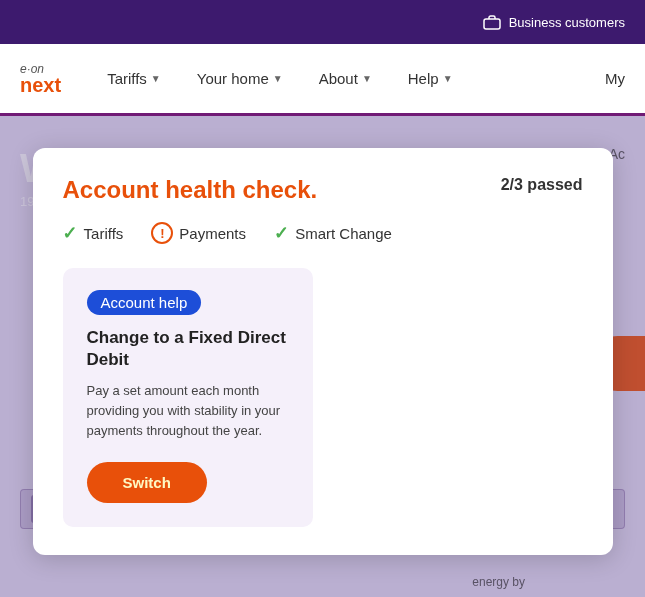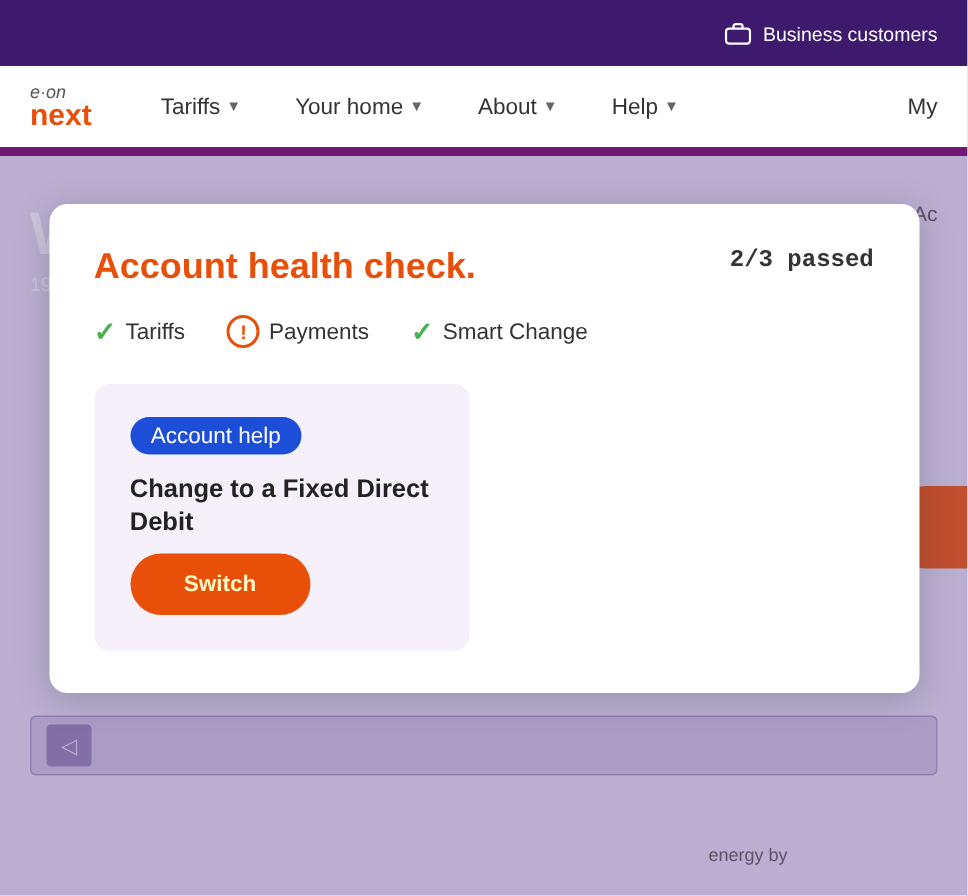--- a/index.html
+++ b/index.html
@@ -49,26 +49,26 @@
       font-weight: bold;
       position: relative;
       top: -6px;
       left: -8px;
       margin-right: -8px;
     }
 
     
     .nav-bar {
       background: white;
-      height: 60px;
+      height: 72px;
       display: flex;
       align-items: center;
       padding: 0 20px;
       gap: 24px;
-      border-bottom: 6px solid #701a75;
+      border-bottom: 3px solid #701a75;
     }
     .logo {
       display: flex;
       flex-direction: column;
       line-height: 1;
       margin-right: 16px;
     }
     .logo-eon {
       font-size: 12px;
       color: #555;
@@ -196,21 +196,20 @@
     }
     .modal-title {
       font-size: 24px;
       font-weight: bold;
       color: #e8500a;
     }
     .passed-badge {
       font-size: 16px;
       font-weight: bold;
       color: #333;
-      font-family: Liberation Mono, monospace;
     }
     .checks-row {
       display: flex;
       align-items: center;
       gap: 28px;
       margin-bottom: 24px;
     }
     .check-item {
       display: flex;
       align-items: center;
@@ -353,17 +352,18 @@
           <span>Payments</span>
         </div>
         <div class="check-item">
           <span class="check-pass">✓</span>
           <span>Smart Change</span>
         </div>
       </div>
       <div class="card">
         <div class="card-badge">Account help</div>
         <div class="card-title">Change to a Fixed Direct Debit</div>
+        <div class="card-desc">Pay a set amount each month providing you with stability in your payments throughout the year.</div>
         <button class="switch-btn">Switch</button>
       </div>
     </div>
   </div>
 </div>
 
 </body></html>

